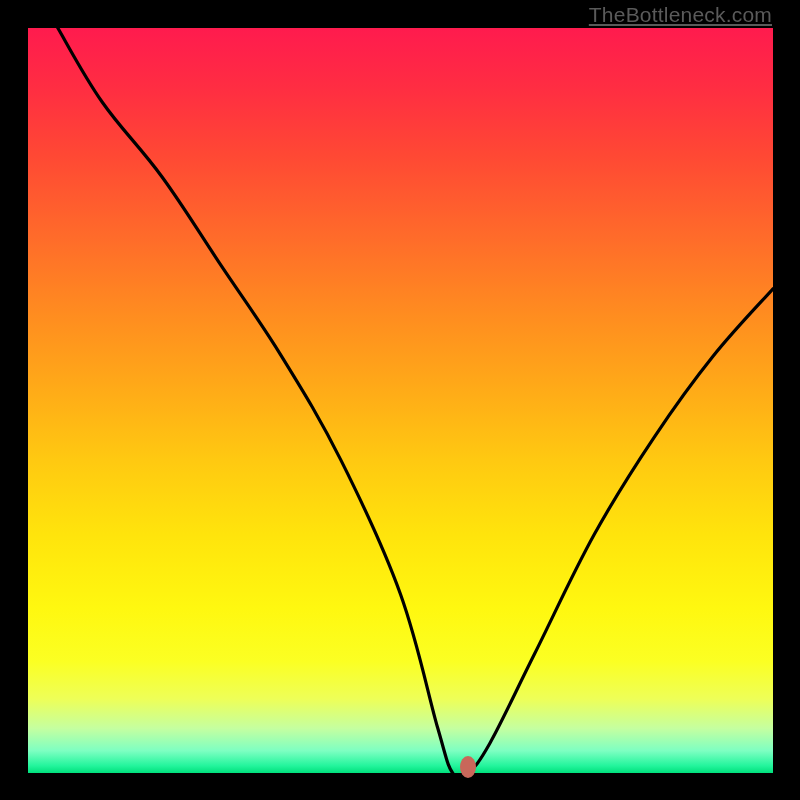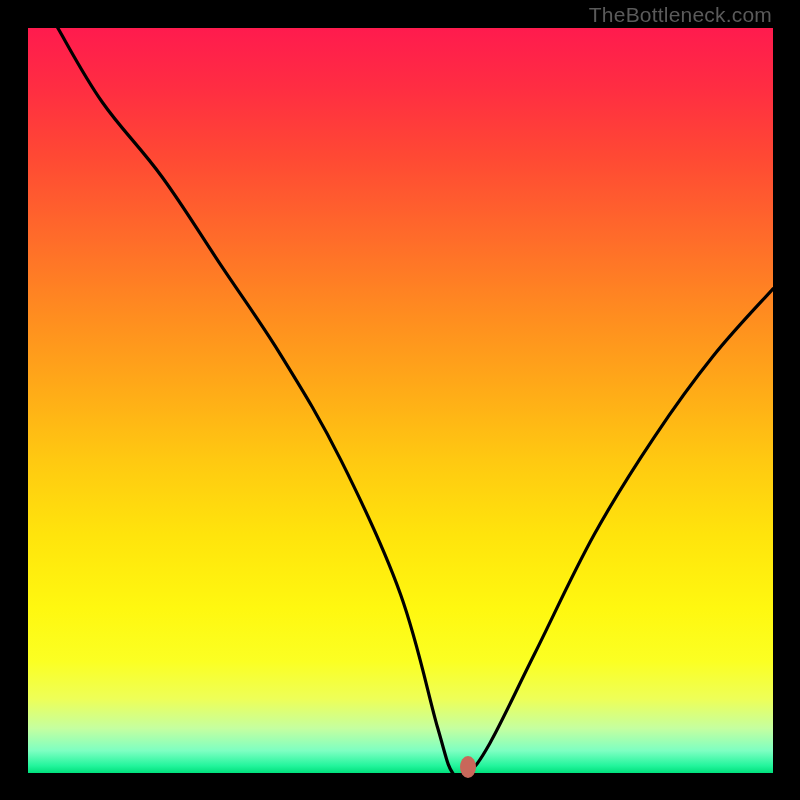--- a/index.html
+++ b/index.html
@@ -20,20 +20,21 @@
     background: #000;
   }
   .attribution {
     position: absolute;
     top: 3px;
     right: 28px;
     color: #5a5a5a;
     font-size: 21px;
     font-weight: 500;
     letter-spacing: 0.2px;
+    text-decoration: underline;
   }
   .plot {
     position: absolute;
     left: 28px;
     top: 28px;
     width: 745px;
     height: 745px;
   }
   .gradient {
     position: absolute;

